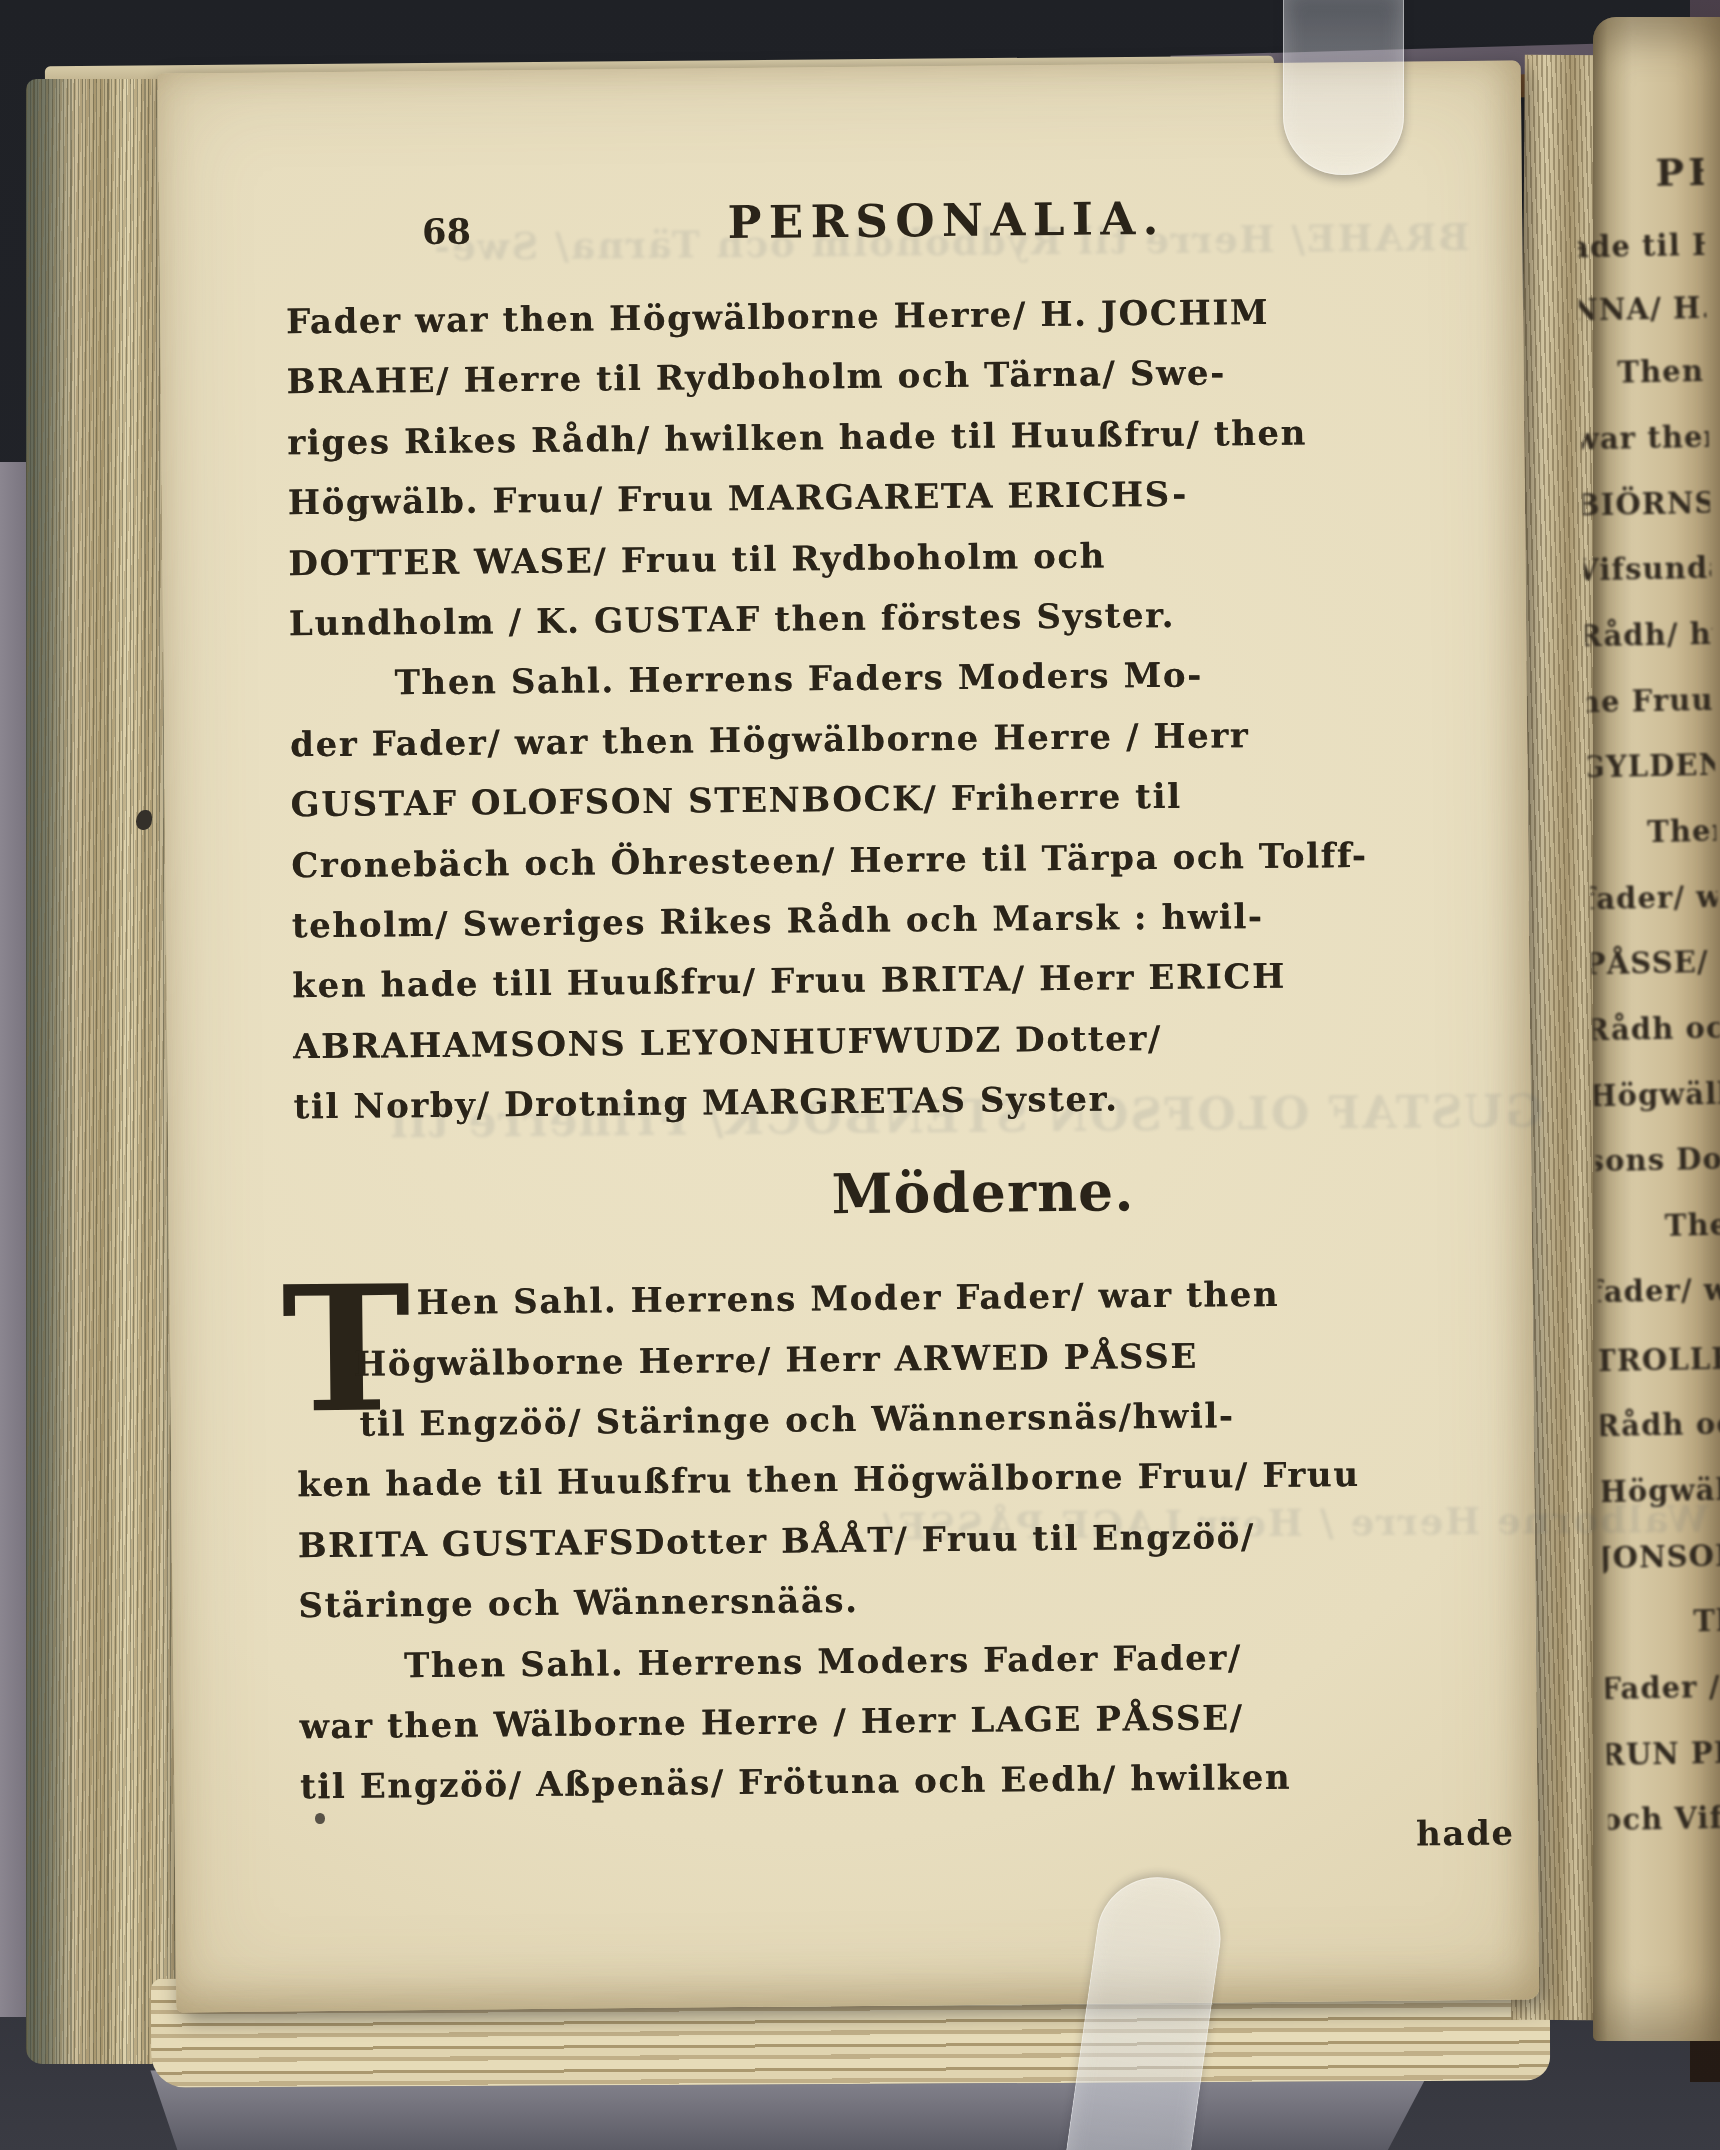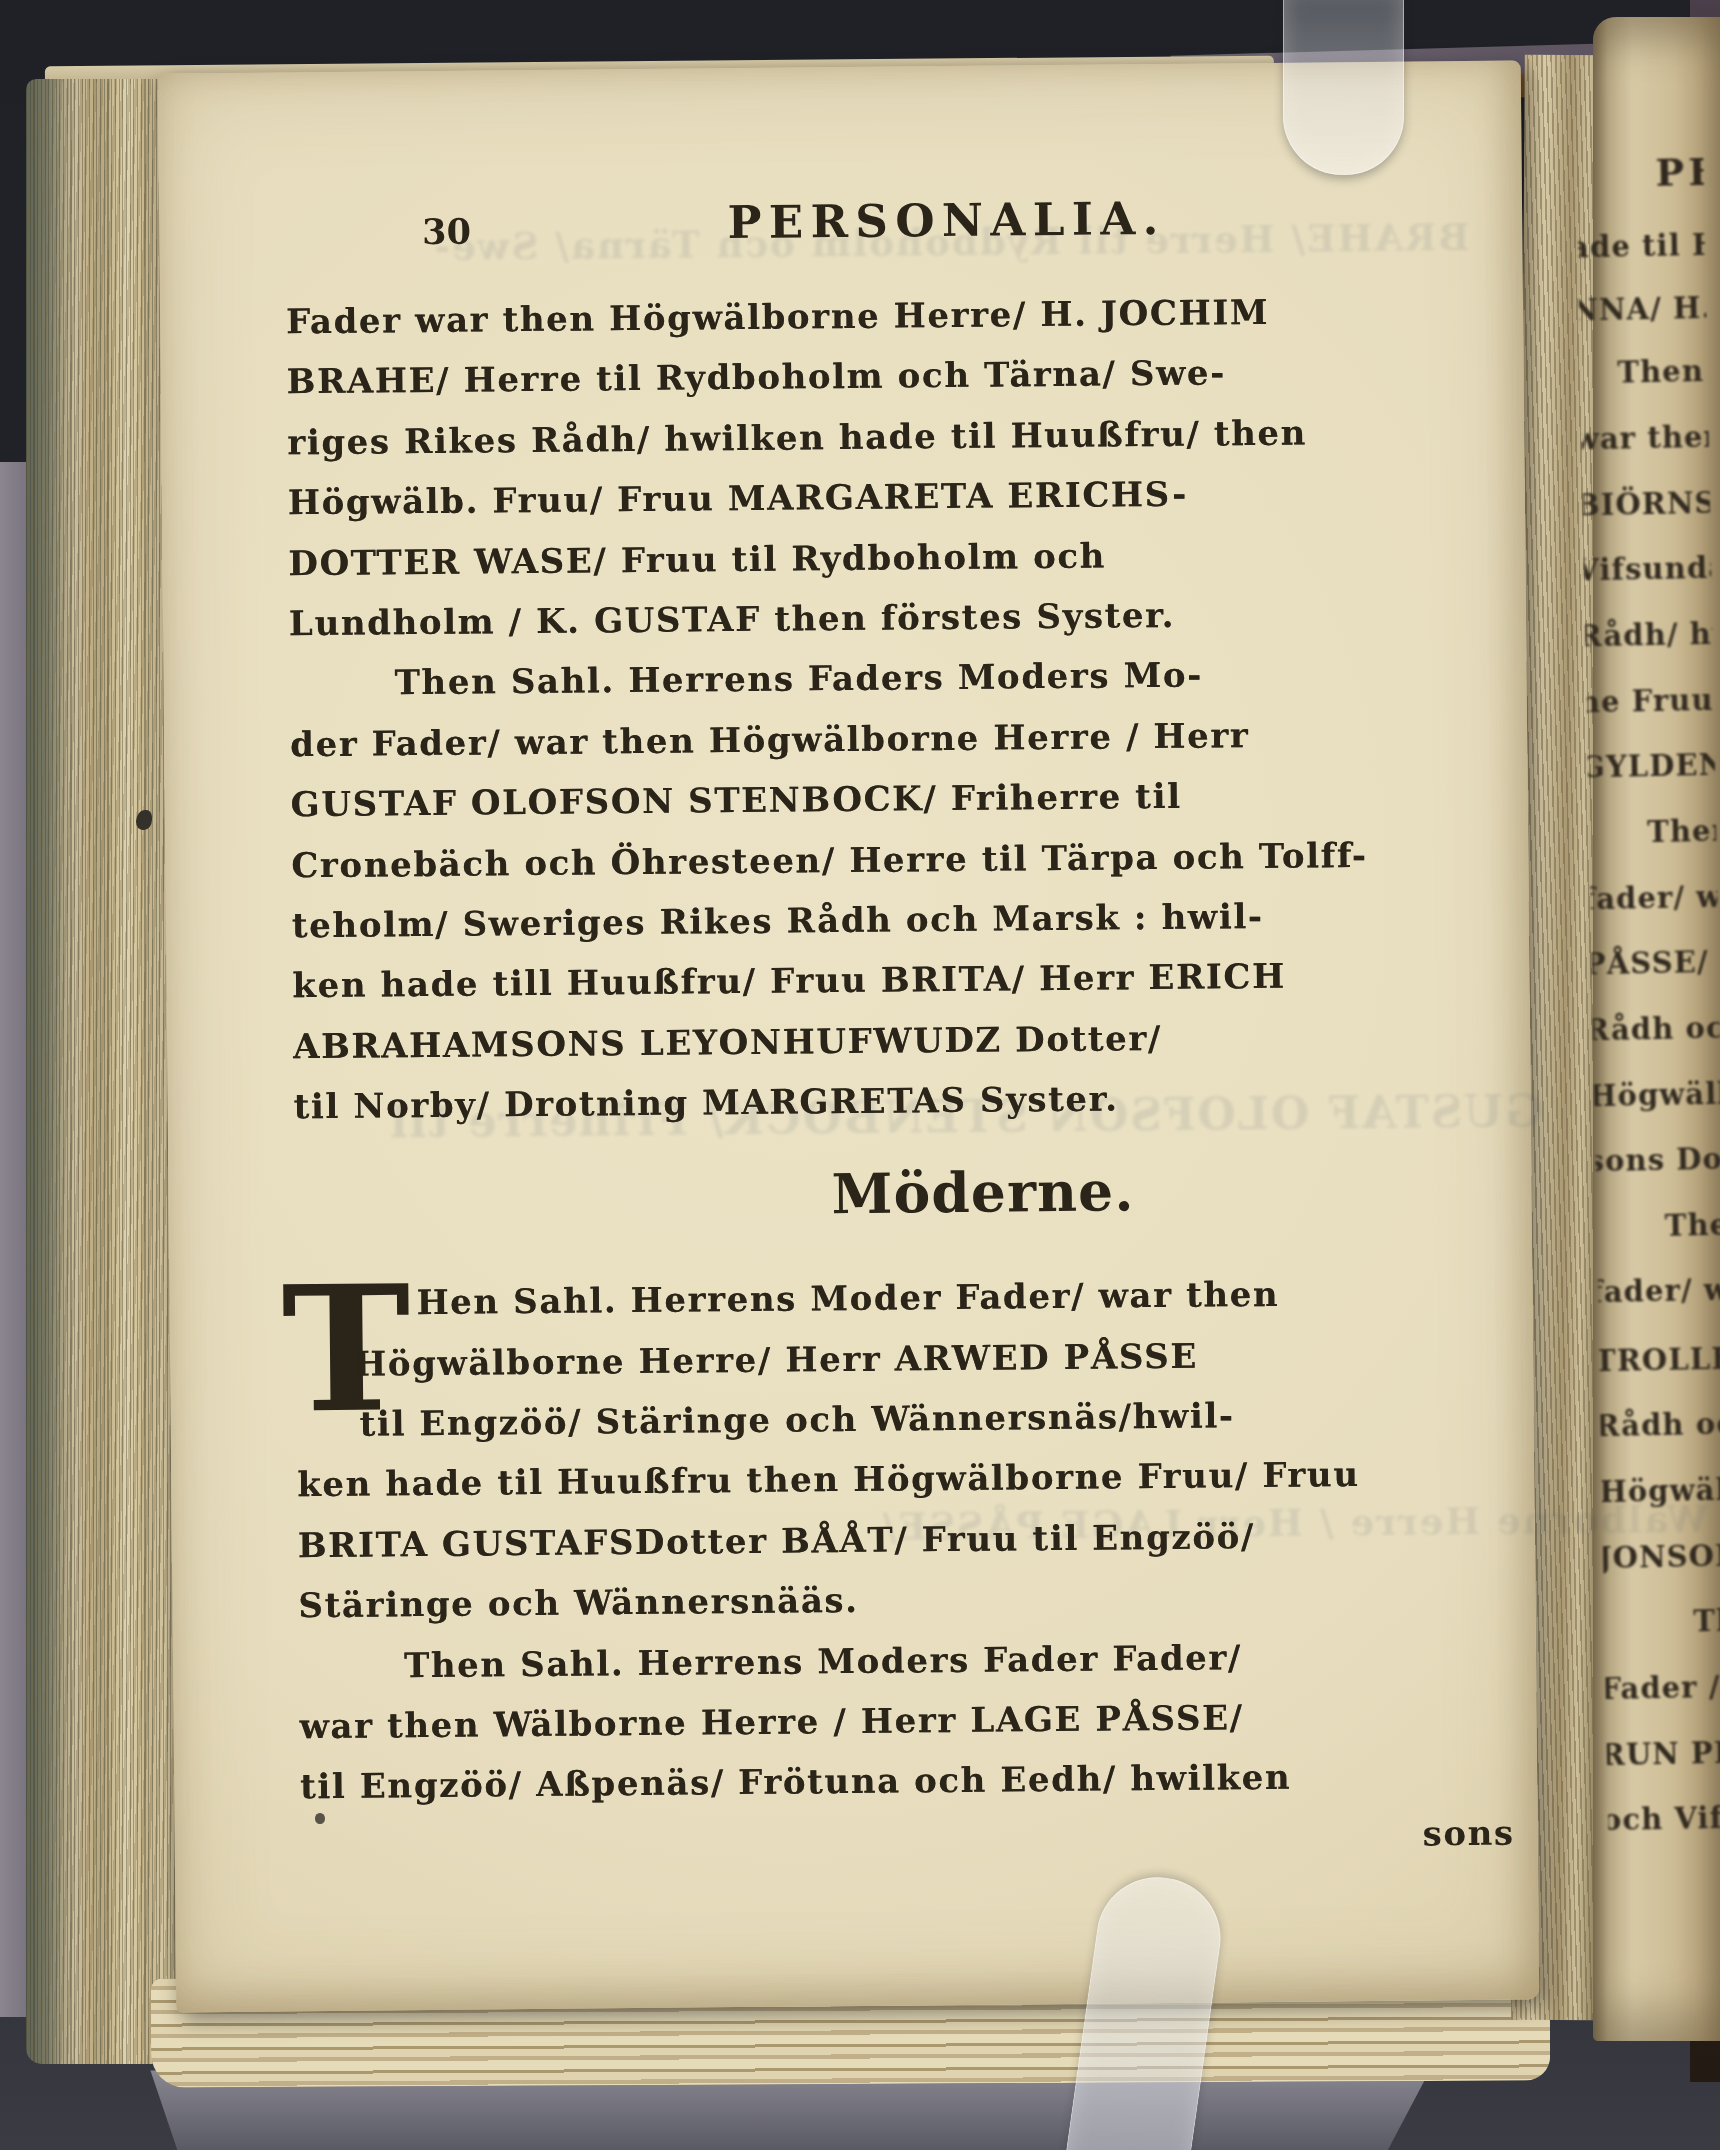--- a/index.html
+++ b/index.html
@@ -121,21 +121,21 @@
   </div>
 
   <div class="main-page"></div>
 
   <div class="text-layer">
 
     <div class="ghost" style="left:273px;top:158px;">BRAHE/ Herre til Rydboholm och Tärna/ Swe-</div>
     <div class="ghost" style="left:221px;top:1029px;font-size:44px;">GUSTAF OLOFSON STENBOCK/ Friherre til</div>
     <div class="ghost" style="left:709px;top:1442px;">war then Wälborne Herre / Herr LAGE PÅSSE/</div>
 
-    <div class="pgnum">30</div>
+    <div class="pgnum">68</div>
     <div class="runtitle">PERSONALIA.</div>
 
     <div class="ln" style="left:126px;top:231px;">Fader war then Högwälborne Herre/ H. JOCHIM</div>
     <div class="ln" style="left:126px;top:291px;">BRAHE/ Herre til Rydboholm och Tärna/ Swe-</div>
     <div class="ln" style="left:126px;top:352px;">riges Rikes Rådh/ hwilken hade til Huußfru/ then</div>
     <div class="ln" style="left:126px;top:412px;">Högwälb. Fruu/ Fruu MARGARETA ERICHS-</div>
     <div class="ln" style="left:126px;top:473px;">DOTTER WASE/ Fruu til Rydboholm och</div>
     <div class="ln" style="left:126px;top:533px;">Lundholm / K. GUSTAF then förstes Syster.</div>
 
     <div class="ln" style="left:231px;top:593px;">Then Sahl. Herrens Faders Moders Mo-</div>
@@ -154,21 +154,21 @@
     <div class="ln" style="left:184px;top:1274px;">Högwälborne Herre/ Herr ARWED PÅSSE</div>
     <div class="ln" style="left:189px;top:1334px;">til Engzöö/ Stäringe och Wännersnäs/hwil-</div>
     <div class="ln" style="left:126px;top:1394px;">ken hade til Huußfru then Högwälborne Fruu/ Fruu</div>
     <div class="ln" style="left:126px;top:1455px;">BRITA GUSTAFSDotter BÅÅT/ Fruu til Engzöö/</div>
     <div class="ln" style="left:126px;top:1515px;">Stäringe och Wännersnääs.</div>
 
     <div class="ln" style="left:231px;top:1576px;">Then Sahl. Herrens Moders Fader Fader/</div>
     <div class="ln" style="left:126px;top:1636px;">war then Wälborne Herre / Herr LAGE PÅSSE/</div>
     <div class="ln" style="left:126px;top:1696px;">til Engzöö/ Aßpenäs/ Frötuna och Eedh/ hwilken</div>
 
-    <div class="catchword">sons</div>
+    <div class="catchword">hade</div>
   </div>
 
   <div class="spot" style="left:136px;top:810px;width:15.8px;height:20px;border-radius:62% 38% 55% 45%;"></div>
   <div class="spot" style="left:315px;top:1813px;width:9.5px;height:10.5px;border-radius:50%;opacity:.8;"></div>
 
   <div class="strip-top"></div>
   <div class="strip-bottom"></div>
 </div>
 
 

